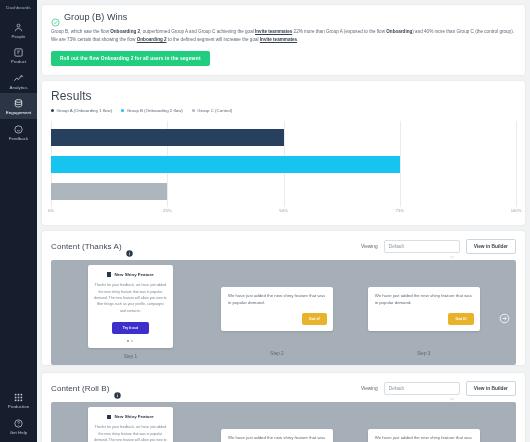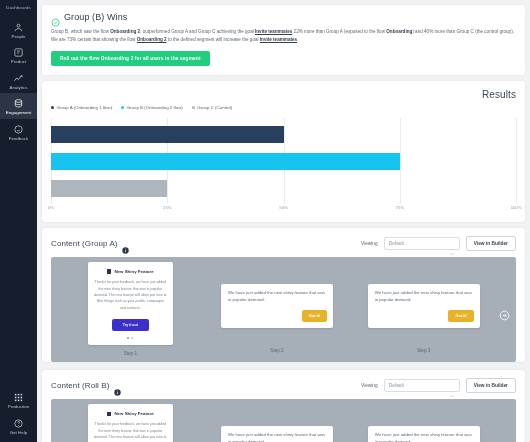--- a/index.html
+++ b/index.html
@@ -72,21 +72,21 @@
     display: inline-block; margin-top: 7px;
     background: #21ce7f; color: #fff;
     font-size: 4.8px; font-weight: bold;
     padding: 5px 9px; border-radius: 2px;
     border: none; cursor: pointer; letter-spacing: .12px;
   }
 
   
   .results { padding: 8px 9px 6px 9px; }
   .results-title {
-    font-size: 10px; color: #3d4855; letter-spacing: .1px; margin-bottom: 5px; text-align: right;
+    font-size: 12px; color: #3d4855; letter-spacing: .1px; margin-bottom: 5px;
   }
   .legend { display: flex; gap: 9px; align-items: center; margin-bottom: 8px; }
   .legend-item { display: flex; align-items: center; gap: 2.5px; }
   .legend-dot { width: 3px; height: 3px; border-radius: 50%; display:block; }
   .legend-text { font-size: 4.4px; color: #5d6876; }
 
   .chart { position: relative; height: 86px; }
   .grid { position: absolute; inset: 0 0 0 0; }
   .gridline {
     position: absolute; top: 0; bottom: 0; width: 1px; background: #e9ecef;
@@ -325,21 +325,21 @@
           <span class="axis-tick" style="left: 25%;">25%</span>
           <span class="axis-tick" style="left: 50%;">50%</span>
           <span class="axis-tick" style="left: 75%;">75%</span>
           <span class="axis-tick" style="left: 100%;">100%</span>
         </div>
     </section>
 
     <section class="card">
       <div class="content-head">
         <div class="content-title-wrap">
-          <span class="content-title">Content (Group A)</span>
+          <span class="content-title">Content (Thanks A)</span>
           <span class="info-ico">
             <svg viewBox="0 0 24 24">
                 <circle cx="12" cy="12" r="11" fill="#2b3648"></circle>
                 <rect x="10.9" y="10" width="2.2" height="8" fill="#fff"></rect>
                 <circle cx="12" cy="6.6" r="1.4" fill="#fff"></circle>
               </svg>
           </span>
         </div>
         <div class="content-ctrls">
           <span class="viewing-label">Viewing</span>

